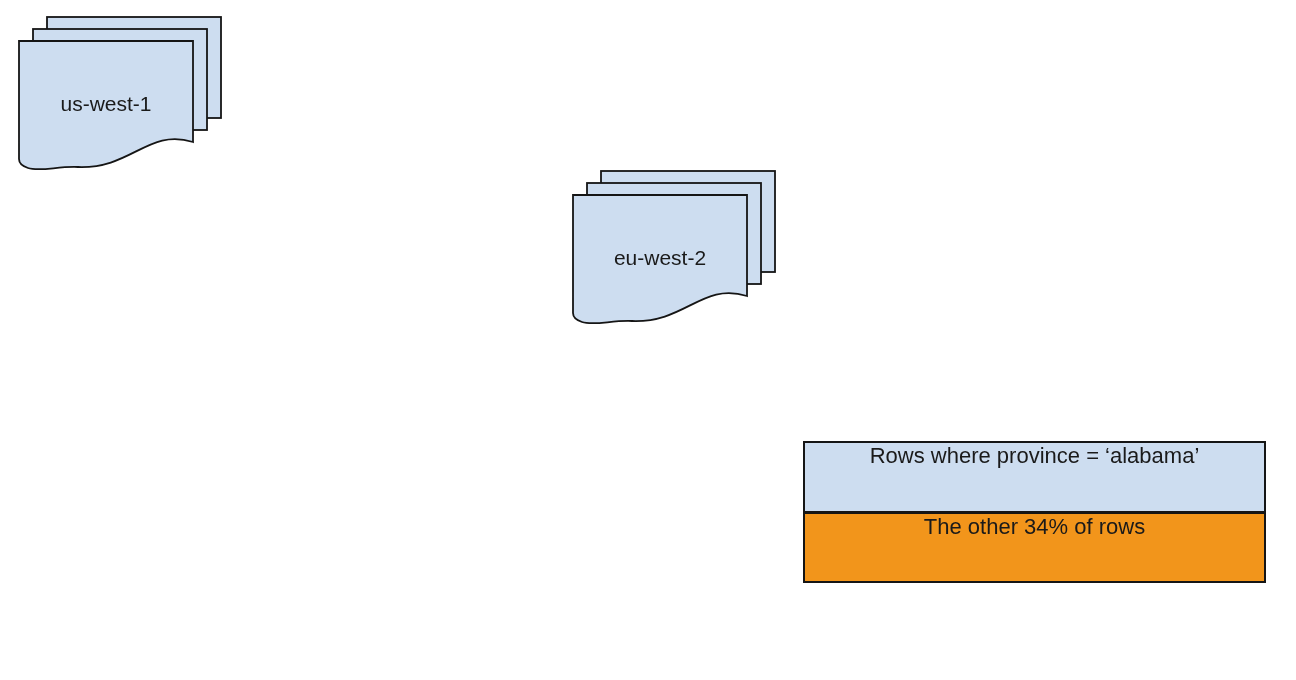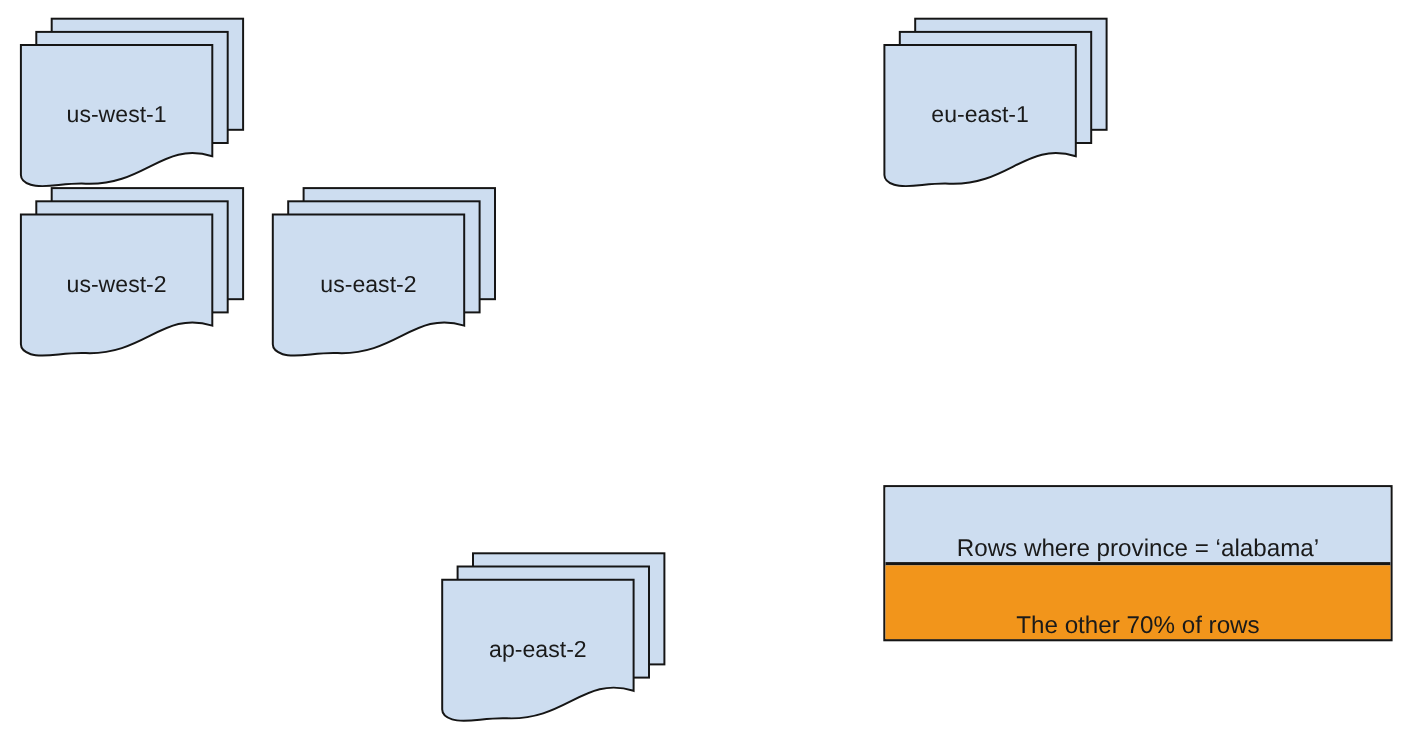--- a/index.html
+++ b/index.html
@@ -34,21 +34,21 @@
     stroke:none;
   }
   .legend{
     position:absolute;
     left:803px;top:441px;width:463px;height:142px;
     border:2.5px solid var(--outline,#151515);
     display:flex;flex-direction:column;
   }
   .legend-row{
     flex:1;
-    display:flex;align-items:flex-end;justify-content:center;
+    display:flex;align-items:flex-start;justify-content:center;
     font-size:22px;color:var(--text,#1a1a1a);
   }
   .legend-row.blue{
     background:var(--document-fill,#cdddf0);
     border-bottom:3px solid var(--outline,#151515);
   }
   .legend-row.orange{background:var(--highlight-fill,#f2951b);}
 </style>
 </head>
 <body>
@@ -67,53 +67,35 @@
 
   <div class="stack" style="left:18px;top:16px">
     <svg width="206" height="156" viewBox="0 0 206 156">
       <use href="#doc-pages"></use>
       <text class="doc-label" x="88" y="95">us-west-1</text>
     </svg>
   </div>
 
 
 
-  <div class="stack" style="left:803px;top:16px">
+
+
+
+  <div class="stack" style="left:572px;top:170px">
     <svg width="206" height="156" viewBox="0 0 206 156">
       <use href="#doc-pages"></use>
-      <text class="doc-label" x="88" y="95">eu-east-1</text>
-    </svg>
-  </div>
-
-  <div class="stack" style="left:18px;top:170px">
-    <svg width="206" height="156" viewBox="0 0 206 156">
-      <use href="#doc-pages"></use>
-      <text class="doc-label" x="88" y="95">us-west-2</text>
-    </svg>
-  </div>
-
-  <div class="stack" style="left:247px;top:170px">
-    <svg width="206" height="156" viewBox="0 0 206 156">
-      <use href="#doc-pages"></use>
-      <text class="doc-label" x="88" y="95">us-east-2</text>
+      <text class="doc-label" x="88" y="95">eu-west-2</text>
     </svg>
   </div>
 
 
 
 
-  <div class="stack" style="left:401px;top:502px">
-    <svg width="206" height="156" viewBox="0 0 206 156">
-      <use href="#doc-pages"></use>
-      <text class="doc-label" x="88" y="95">ap-east-2</text>
-    </svg>
-  </div>
-
   <div class="legend">
     <div class="legend-row blue">
       <span>Rows where province = ‘alabama’</span>
     </div>
     <div class="legend-row orange">
-      <span>The other 70% of rows</span>
+      <span>The other 34% of rows</span>
     </div>
   </div>
 
 </div>
 
 </body></html>

